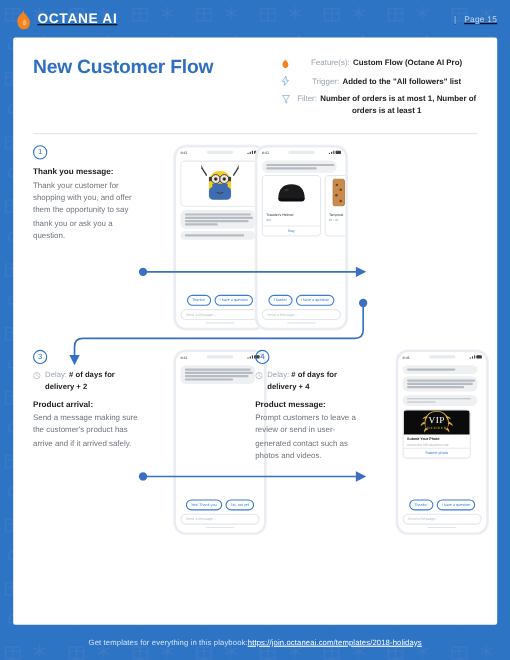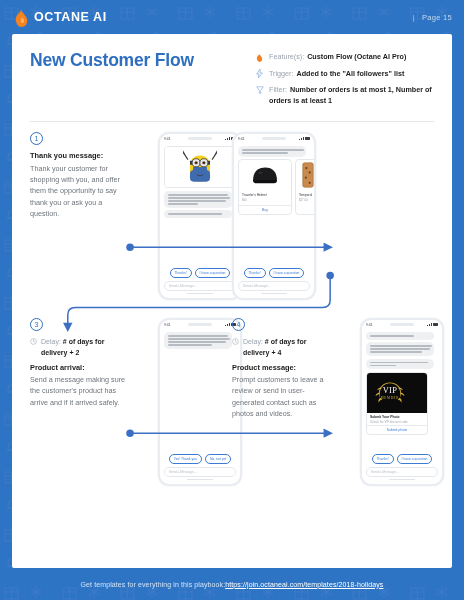--- a/index.html
+++ b/index.html
@@ -19,20 +19,21 @@
     z-index: 0;
   }
   .bg-pattern svg { width: 100%; height: 100%; display: block; }
 
   
   .header {
     position: relative; z-index: 3;
     height: 34px;
     display: flex; align-items: center;
     padding: 0 12px 0 14px;
+    text-decoration: underline;
   }
   .logo-wrap { display: flex; align-items: center; gap: 5px; }
   .flame-logo { width: 15px; height: 19px; display: block; }
   .logo-text {
     color: #ffffff; font-weight: bold; font-size: 12.5px;
     letter-spacing: 0.6px;
   }
   .header-right {
     margin-left: auto; display: flex; align-items: center;
     color: #c3d9ef; font-size: 7.6px; letter-spacing: 0.25px;
@@ -56,21 +57,21 @@
   .title-row { display: flex; align-items: flex-start; }
   .title-left { width: 212px; flex: 0 0 212px; }
   h1 {
     color: #2f6fc0; font-size: 17.5px; font-weight: bold;
     letter-spacing: -0.2px; margin-bottom: 7px;
   }
   .intro {
     color: #4a4a4a; font-size: 7.3px; line-height: 1.62;
   }
   .title-right {
-    flex: 1; padding-left: 14px; padding-top: 2px;
+    flex: 1; padding-left: 14px; padding-top: 2px; text-align: center;
   }
   .meta-row {
     display: flex; align-items: flex-start;
     margin-bottom: 6.5px;
     font-size: 7.2px; line-height: 1.42;
   }
   .meta-icon {
     width: 13px; flex: 0 0 13px; display: flex;
     justify-content: flex-start; align-items: flex-start;
     padding-top: 0.5px;
@@ -194,22 +195,22 @@
   .prod-btn {
     border-top: 0.6px solid #e9ecef; text-align: center;
     font-size: 3.4px; color: #3b7bd4; padding: 2px 0;
   }
 
   .vip-card {
     border: 0.6px solid #e4e7eb; border-radius: 4px;
     overflow: hidden; background: #fff; margin-bottom: 3px; width: 62px;
   }
   .vip-img {
-    height: 40px; background: #0b0b0b;
-    display: flex; align-items: center; 
+    height: 22px; background: #0b0b0b;
+    display: flex; align-items: center; justify-content: center;
   }
   .vip-badge { width: 46px; height: 25px; display: block; }
   .vip-meta { padding: 2.5px 3px 1px 3px; }
   .vip-title { font-size: 3.3px; font-weight: bold; color: #25282c; }
   .vip-sub { font-size: 2.9px; color: #a7adb4; margin-top: 1px; }
   .vip-btn {
     border-top: 0.6px solid #e9ecef; text-align: center;
     font-size: 3.5px; color: #3b7bd4; padding: 2.2px 0;
   }
 

